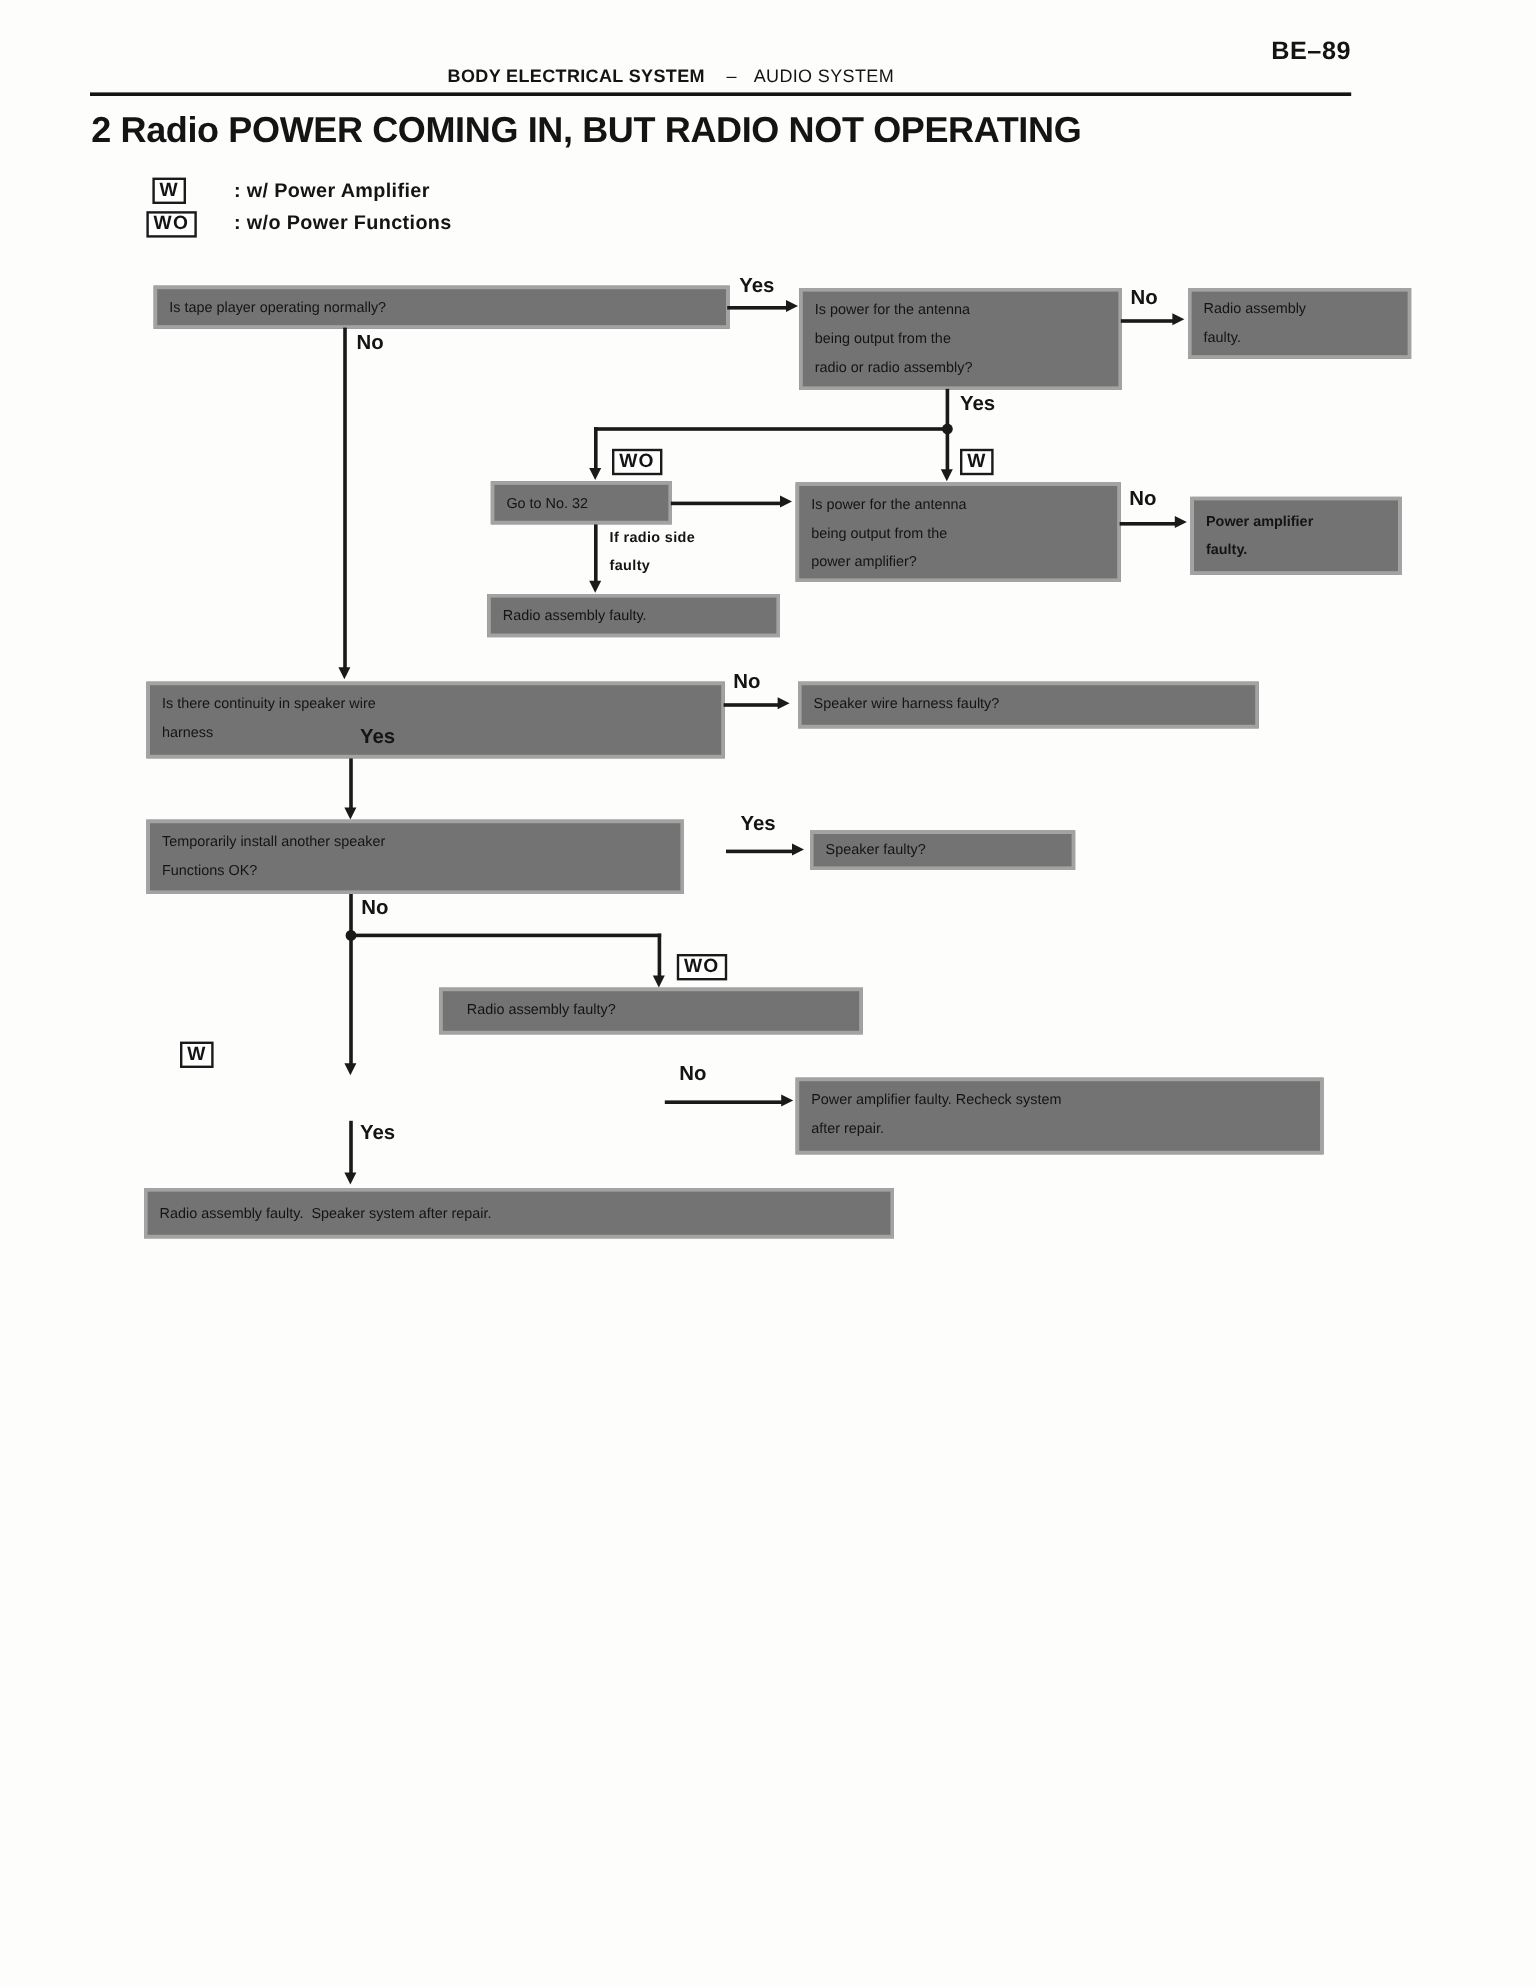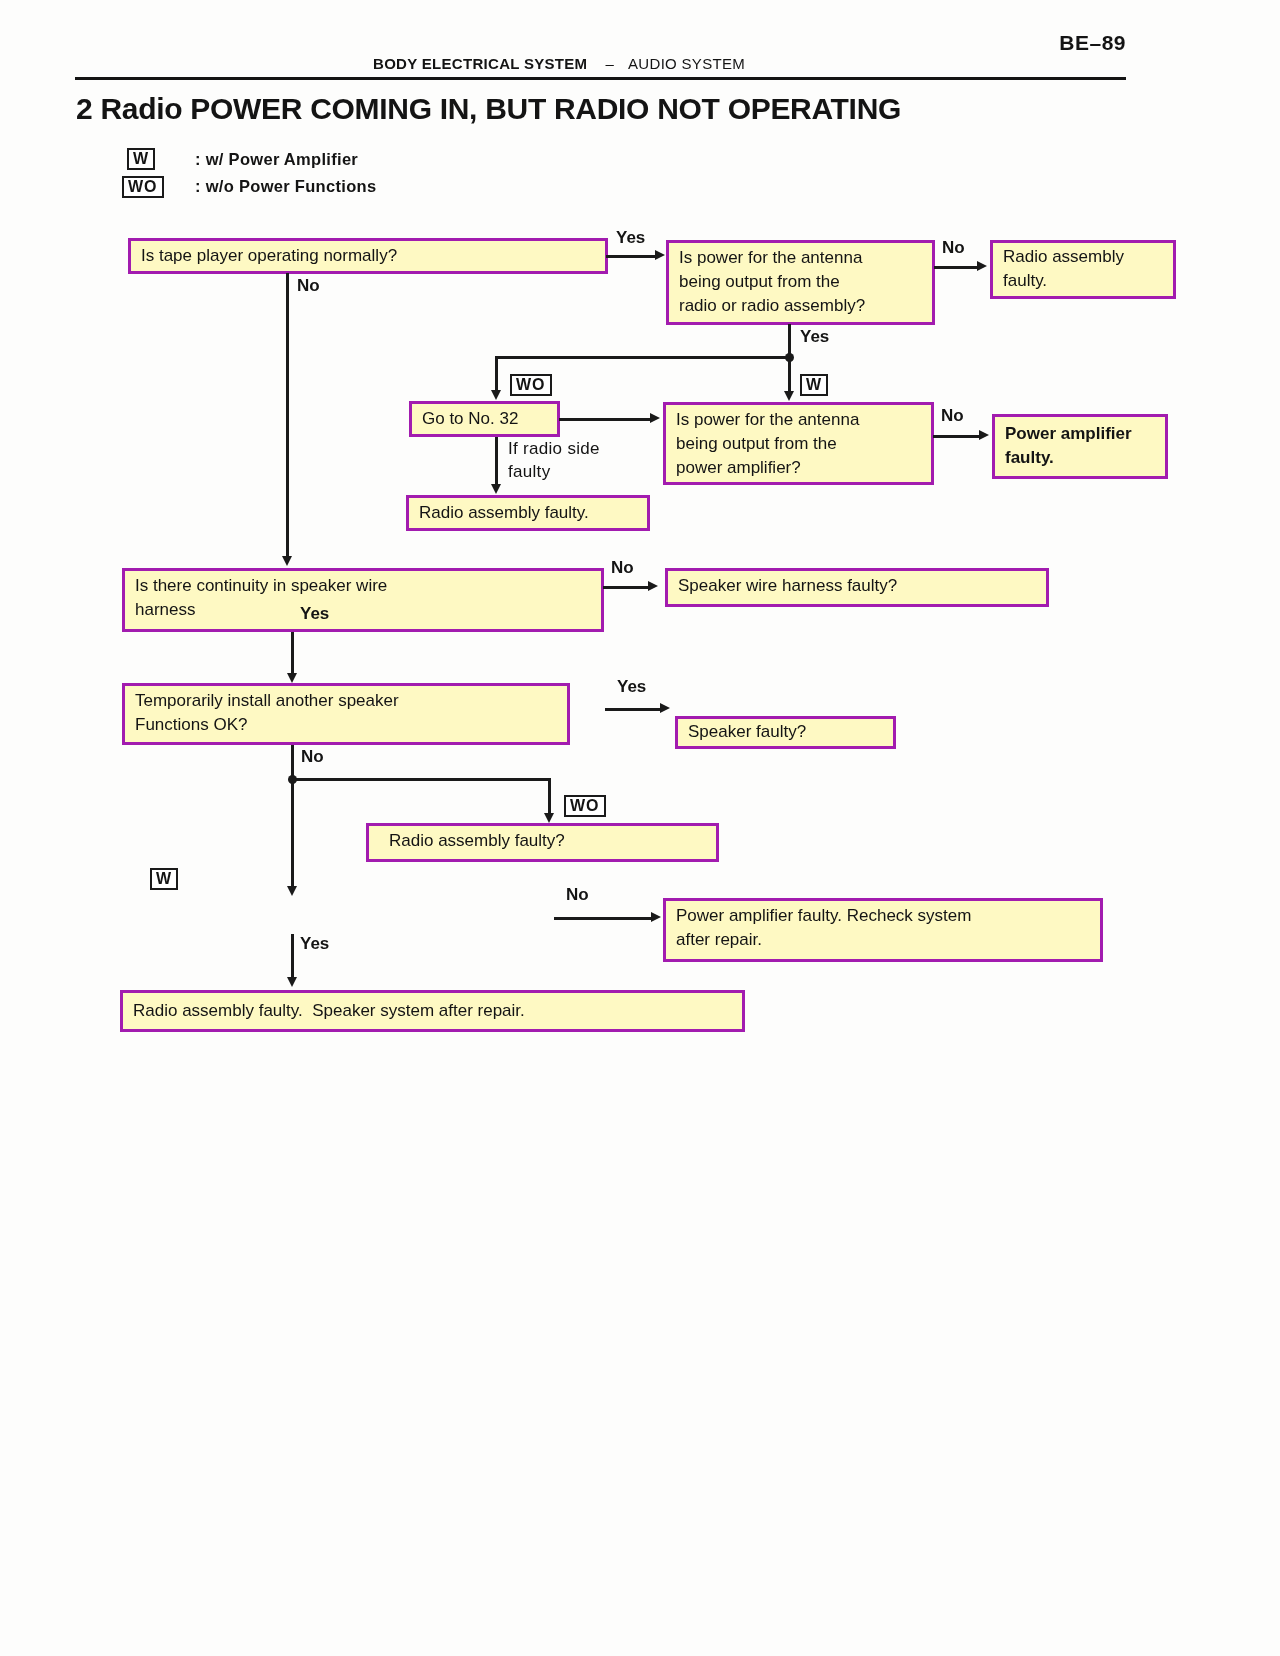--- a/index.html
+++ b/index.html
@@ -19,26 +19,26 @@
   .crumb .sep{margin:0 14px 0 18px;}
   .rule{background:#141414;height:3px;}
   .title{font-weight:bold;font-size:30px;letter-spacing:-0.3px;white-space:nowrap;}
   .sym{
     position:absolute;background:#fff;border:2px solid #1a1a1a;
     font-weight:bold;font-size:16px;line-height:18px;padding:0 4px;
     letter-spacing:1px;
   }
   .leg-label{position:absolute;font-weight:bold;font-size:16.5px;letter-spacing:0.3px;}
   .fbox{
-    position:absolute;background:#fef9c3;border:3px solid #a21caf;
-    font-size:17px;line-height:24px;padding:3px 10px;
+    position:absolute;background:#737373;border:3px solid #a3a3a3;
+    font-size:12px;line-height:24px;padding:3px 10px;
     white-space:pre-wrap;box-sizing:border-box;
   }
   .lbl{position:absolute;font-weight:bold;font-size:17px;line-height:19px;}
-  .note{position:absolute;font-weight:normal;font-size:17px;line-height:23px;letter-spacing:0.3px;}
+  .note{position:absolute;font-weight:bold;font-size:12px;line-height:23px;letter-spacing:0.3px;}
   .hl{position:absolute;background:#1a1a1a;height:2.5px;}
   .vl{position:absolute;background:#1a1a1a;width:2.5px;}
   .ar{position:absolute;width:0;height:0;border-style:solid;}
   .ar.r{border-width:5.5px 0 5.5px 10px;border-color:transparent transparent transparent #1a1a1a;}
   .ar.d{border-width:10px 5.5px 0 5.5px;border-color:#1a1a1a transparent transparent transparent;}
   .dot{position:absolute;width:9px;height:9px;border-radius:50%;background:#1a1a1a;}
 </style>
 </head>
 <body>
 
@@ -123,21 +123,21 @@
   <div class="vl" style="left:291px;top:632px;height:44px;"></div>
   <div class="ar d" style="left:287px;top:673px;"></div>
   <div class="lbl" style="left:300px;top:604px;">Yes</div>
 
   <div class="fbox" style="left:122px;top:683px;width:448px;height:62px;">Temporarily install another speaker<br>Functions OK?</div>
 
   <div class="hl" style="left:605px;top:708px;width:58px;"></div>
   <div class="ar r" style="left:660px;top:703px;"></div>
   <div class="lbl" style="left:617px;top:677px;">Yes</div>
 
-  <div class="fbox" style="left:675px;top:716px;width:221px;height:33px;padding-top:1px;">Speaker faulty?</div>
+  <div class="fbox" style="left:675px;top:692px;width:221px;height:33px;padding-top:1px;">Speaker faulty?</div>
 
   <div class="vl" style="left:291px;top:745px;height:145px;"></div>
   <div class="ar d" style="left:287px;top:886px;"></div>
   <div class="lbl" style="left:301px;top:747px;">No</div>
   <div class="dot" style="left:288px;top:775px;"></div>
 
   <div class="hl" style="left:291px;top:778px;width:260px;"></div>
   <div class="vl" style="left:548px;top:778px;height:38px;"></div>
   <div class="ar d" style="left:544px;top:813px;"></div>
   <div class="sym" style="left:564px;top:795px;">WO</div>

